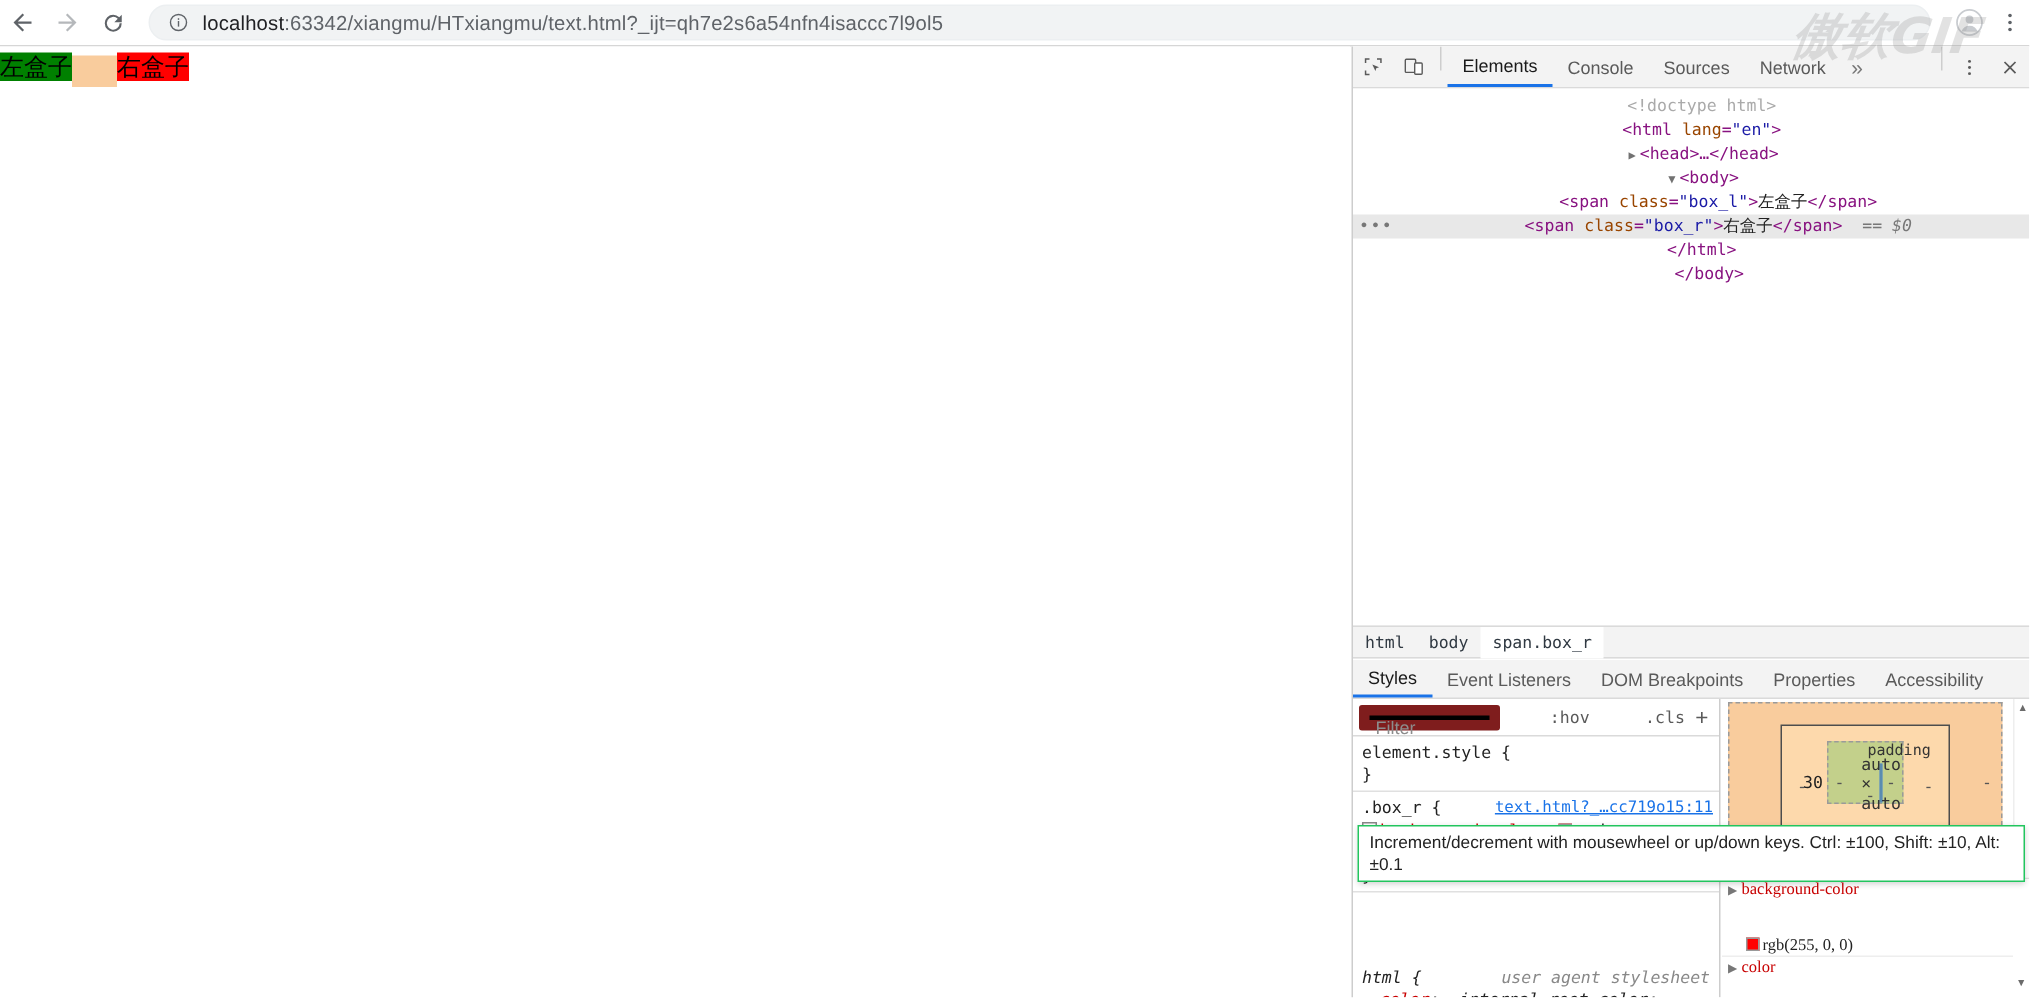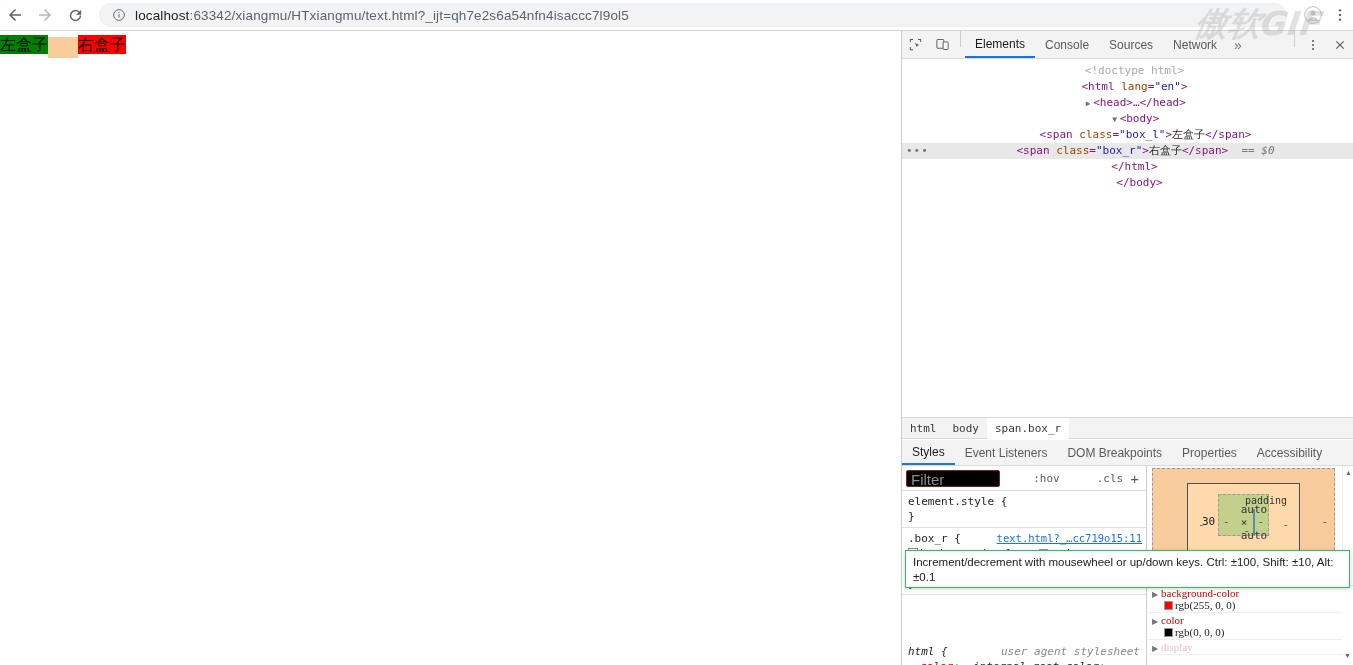--- a/index.html
+++ b/index.html
@@ -138,22 +138,22 @@
   
   #styles-pane {
     position: absolute; left: 0; top: 435px; width: 245px; bottom: 0;
     background: #fff; border-right: 1px solid #cdcdcd; overflow: hidden;
   }
   #styles-toolbar {
     height: 25px; display: flex; align-items: center; padding: 0 4px;
     border-bottom: 1px solid #dadada; background: #fff;
   }
   #filter-input {
-    flex: 1 1 auto; height: 17px; border: 1px solid #7f1d1d; border-radius: 2px;
-    font-size: 15px; color: #8c8c8c; padding: 0 4px; line-height: 17px;
+    flex: 1 1 auto; height: 17px; border: 7px solid #7f1d1d; border-radius: 2px;
+    font-size: 12px; color: #8c8c8c; padding: 0 4px; line-height: 17px;
     font-family: "Liberation Sans", sans-serif; background: #000000;
   }
   .styles-btn { font-family:"DejaVu Sans Mono", monospace; font-size: 11px; color: #5a5a5a; padding: 0 4px; margin-left: 29px; }
   .styles-plus { font-size: 15px; color:#5a5a5a; padding: 0 3px; }
 
   .css-block {
     font-family: "DejaVu Sans Mono", monospace; font-size: 11px;
     padding: 3px 0 3px 6px; border-bottom: 1px solid #e0e0e0; line-height: 15px;
   }
   .css-sel { color: #222; }
@@ -210,21 +210,21 @@
     font-size: 10px; color: #333;
   }
   .bm-num { position: absolute; font-family: "DejaVu Sans Mono", monospace; font-size: 11px; color: #222; margin-left: 44px; }
   .bm-dash { position: absolute; font-family: "DejaVu Sans Mono", monospace; font-size: 11px; color: #555; }
 
   .cp-row {
     font-family: Liberation Serif, serif; font-size: 11px;
     padding: 1px 0 1px 4px; border-bottom: 1px solid #eee;
   }
   .cp-name { color: #c80000; }
-  .cp-val { color: #222; padding-left: 12px; display: block; }
+  .cp-val { color: #222; padding-left: 12px; display: block; margin-top: 25px; }
   .cp-tri { display:inline-block; width: 9px; color: #777; font-size: 8px; }
 
   
   #tooltip {
     position: absolute; left: 905px; top: 550px; width: 445px; height: 38px;
     background: #ffffff; border: 1px solid #22c55e;
     box-shadow: 0 1px 4px rgba(0,0,0,.18);
     font-size: 11.5px; color: #222; line-height: 15px;
     padding: 4px 7px; z-index: 30;
     font-family: "Liberation Sans", sans-serif;

